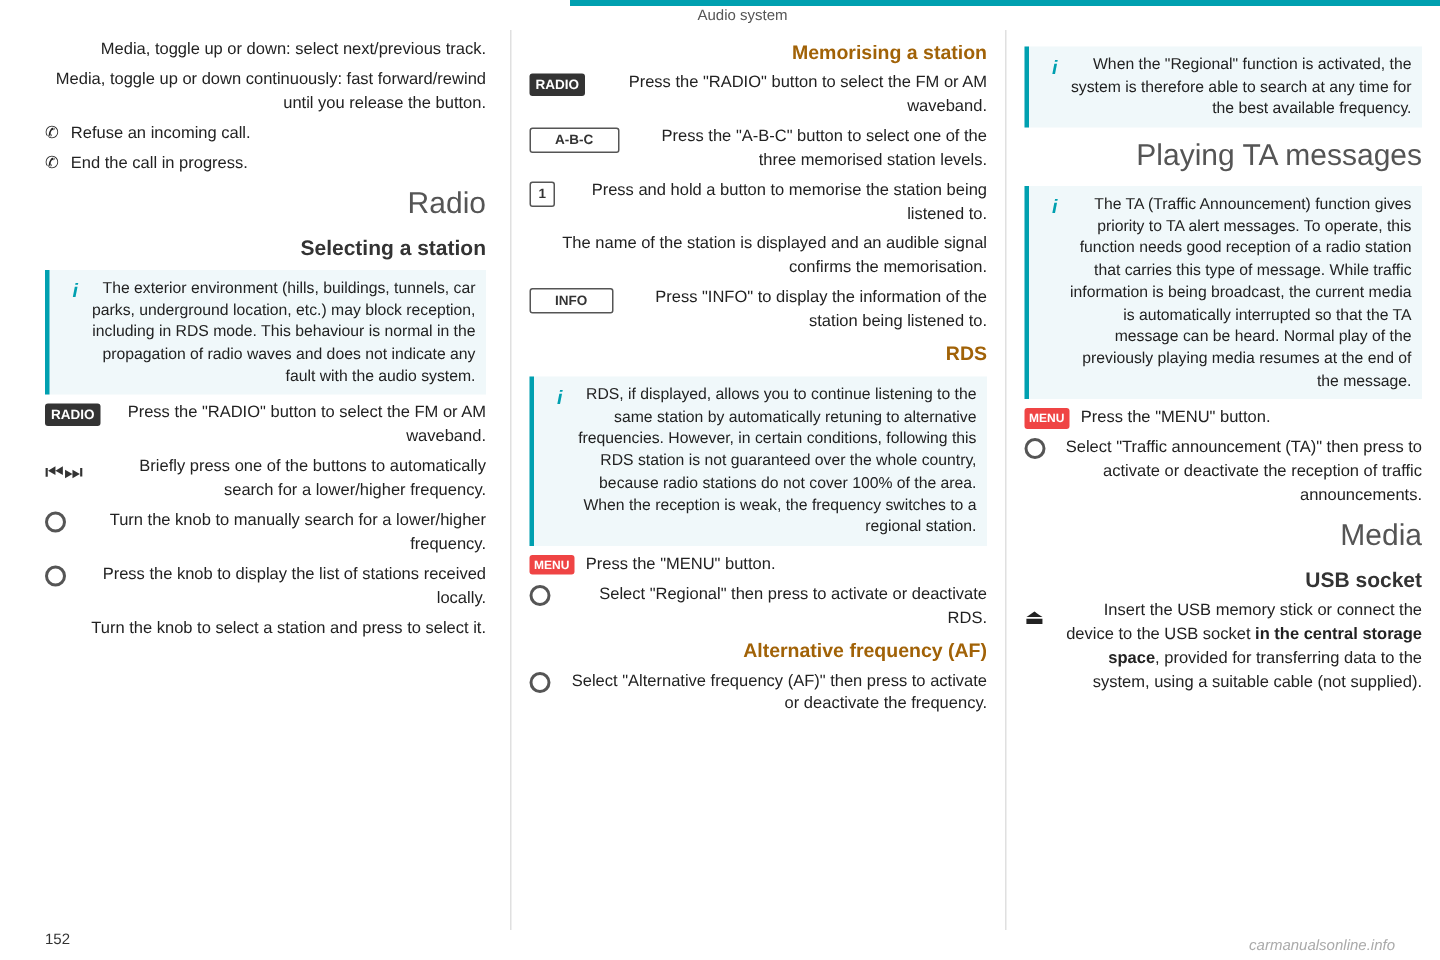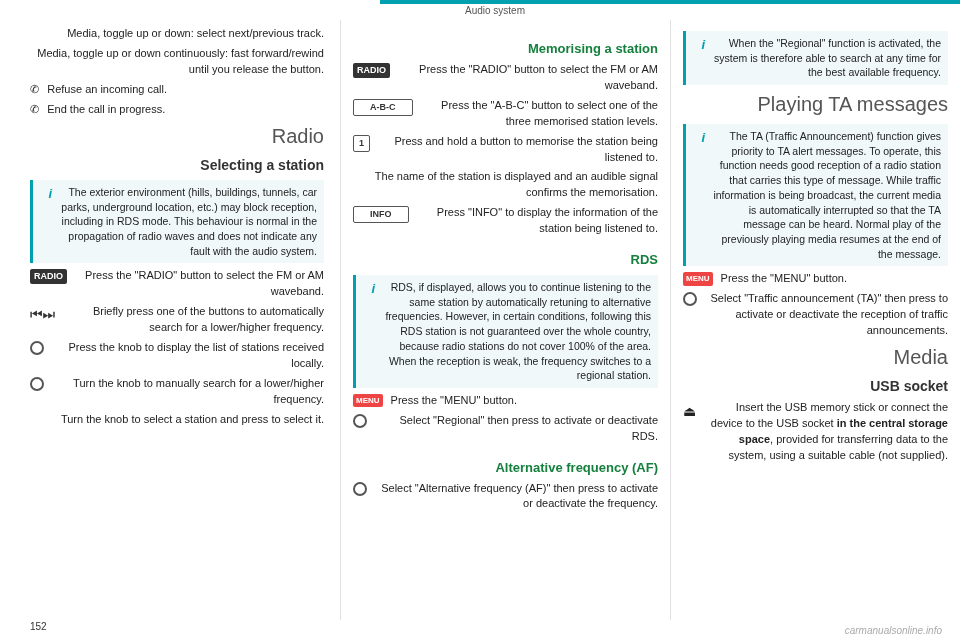--- a/index.html
+++ b/index.html
@@ -37,21 +37,21 @@
     .page-number {
       position: absolute;
       bottom: 8px;
       left: 30px;
       font-size: 10px;
       color: #333;
     }
     .watermark {
       position: absolute;
       bottom: 4px;
-      right: 18px;
+      right: 30px;
       font-size: 10px;
       color: #aaa;
       font-style: italic;
     }
     .content-area {
       position: absolute;
       top: 20px;
       left: 0;
       right: 0;
       bottom: 20px;
@@ -88,23 +88,23 @@
     h3 {
       font-size: 14px;
       font-weight: bold;
       color: #333;
       margin-bottom: 4px;
       margin-top: 4px;
     }
     h4 {
       font-size: 13px;
       font-weight: bold;
-      color: #15803d;
+      color: #a16207;
       margin-bottom: 3px;
-      margin-top: 14px;
+      margin-top: 0;
     }
     p {
       margin-bottom: 4px;
     }
     .info-box {
       background: #f0f8fa;
       border-left: 3px solid #00a0b0;
       padding: 5px 7px;
       margin: 5px 0;
       font-size: 10.5px;
@@ -238,25 +238,25 @@
       <span>Press the "RADIO" button to select the FM or AM waveband.</span>
     </div>
 
     <div class="row-item">
       <span class="skip-icon">⏮⏭</span>
       <span>Briefly press one of the buttons to automatically search for a lower/higher frequency.</span>
     </div>
 
     <div class="row-item">
       <span class="icon-circle"></span>
+      <span>Turn the knob to manually search for a lower/higher frequency.</span>
+    </div>
+    <div class="row-item">
+      <span class="icon-circle"></span>
       <span>Press the knob to display the list of stations received locally.</span>
-    </div>
-    <div class="row-item">
-      <span class="icon-circle"></span>
-      <span>Turn the knob to manually search for a lower/higher frequency.</span>
     </div>
 
     <p>Turn the knob to select a station and press to select it.</p>
   </div>
 
   <div class="col-mid">
     <h4>Memorising a station</h4>
 
     <div class="row-item">
       <span class="badge">RADIO</span>

